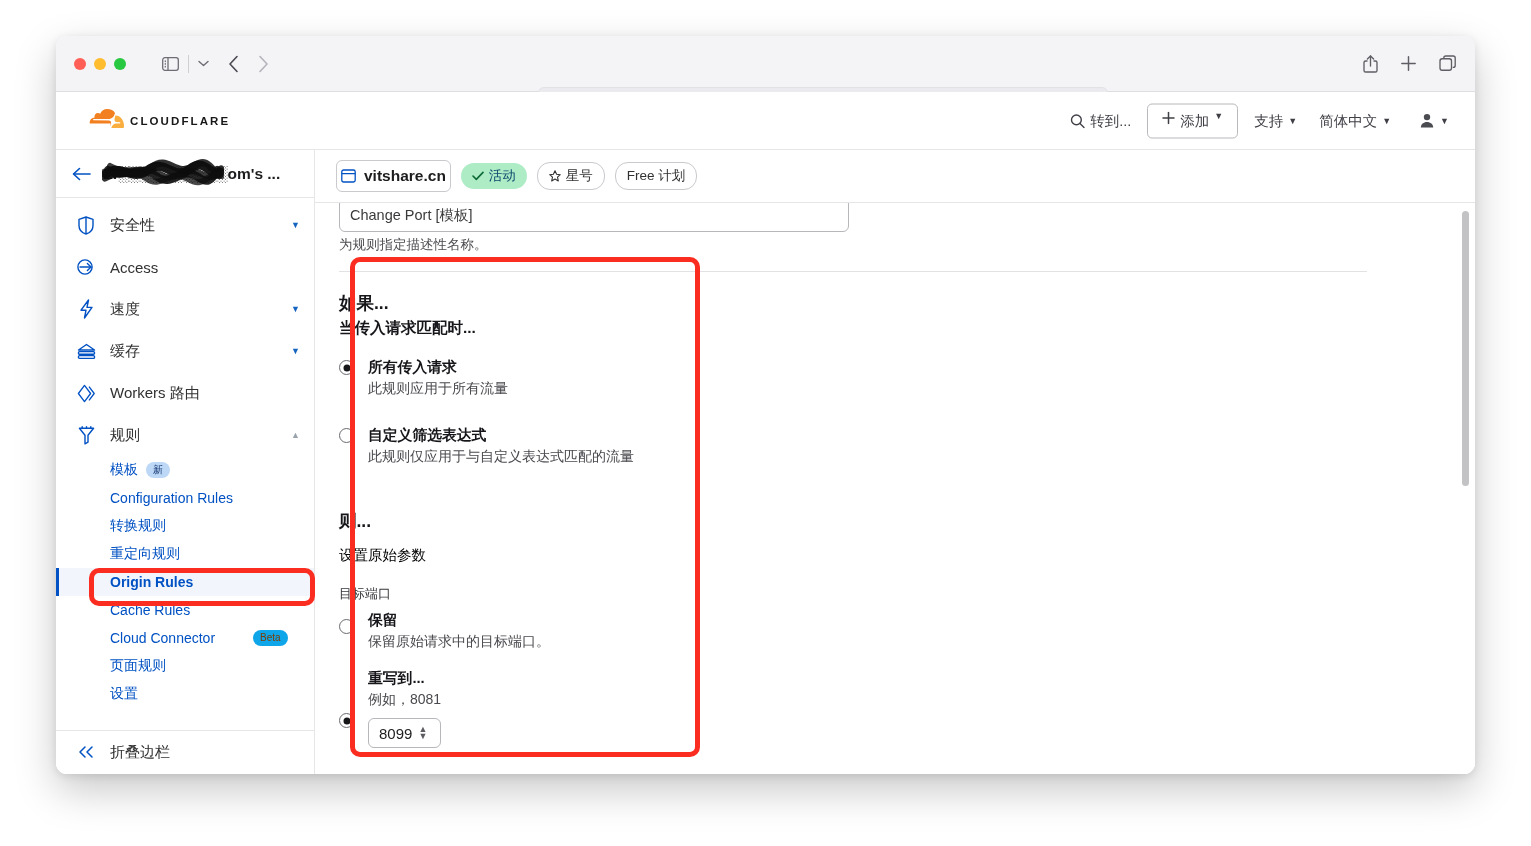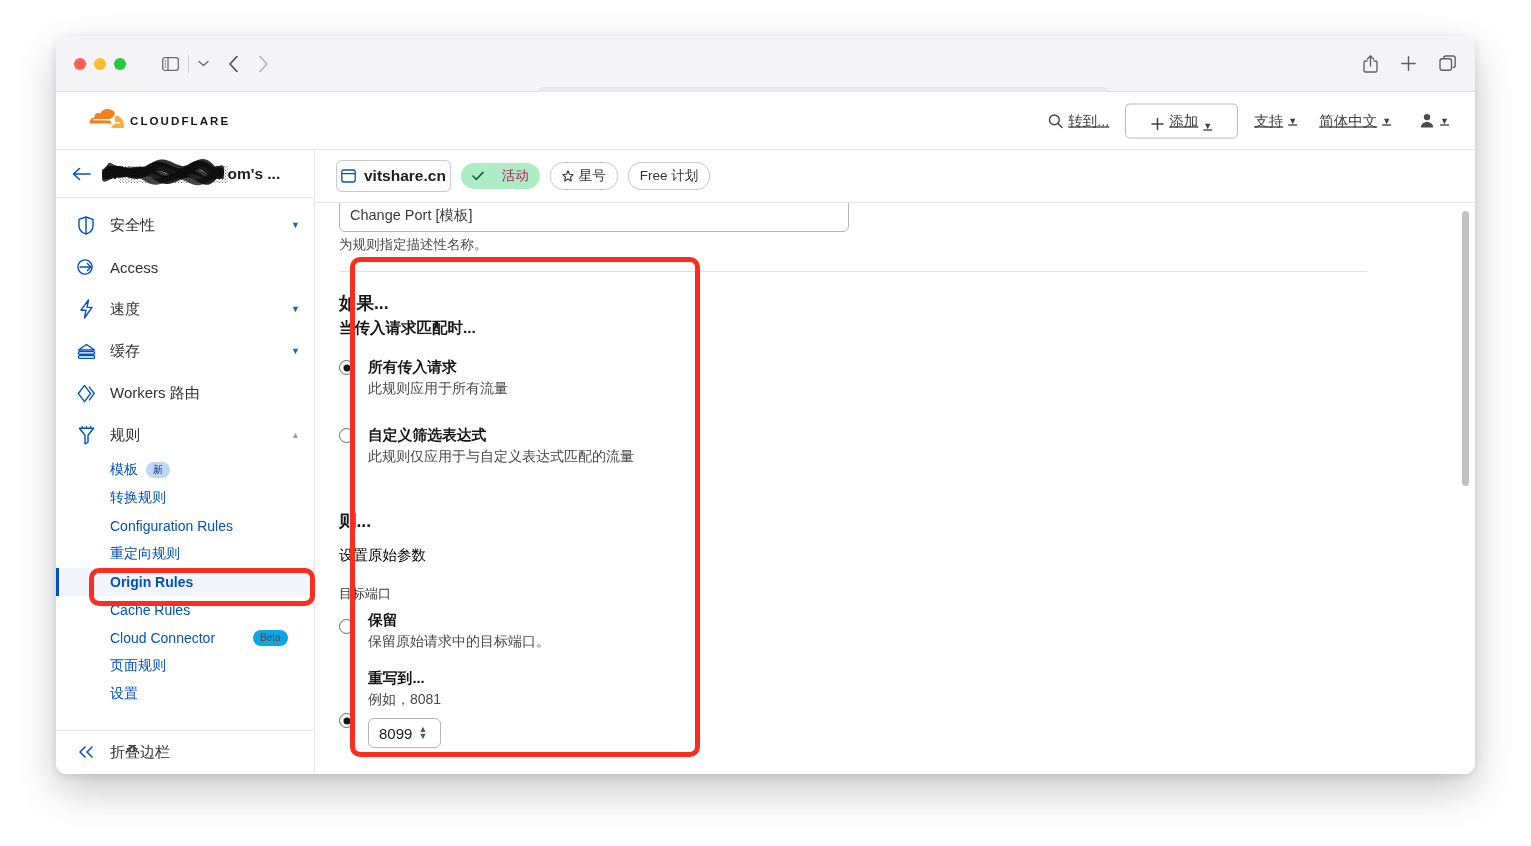--- a/index.html
+++ b/index.html
@@ -80,32 +80,32 @@
     border-bottom: 1px solid #e6e6e6;
     display: flex; align-items: center;
   }
   #cf-logo { margin-left: 16px; display: flex; flex-direction: row; align-items: center; }
   #cf-logo-word {
     font-size: 11.5px; font-weight: 700; letter-spacing: 2.1px;
     color: #18181a; margin-top: 1px;
   }
   #cf-header-right {
     position: absolute; right: 20px; top: 50%; transform: translateY(-50%);
-    display: flex; align-items: center; gap: 10px; text-decoration: underline;
+    display: flex; align-items: center; gap: 10px;
   }
   .hdr-item {
     display: flex; align-items: center; gap: 5px;
     font-size: 14.5px; color: #3f3f46;
     padding: 4px 6px; border-radius: 4px;
   }
   .caret { font-size: 9px; color: #3f3f46; line-height: 1; }
   #add-button {
     border: 1px solid #b8b8bd; border-radius: 5px;
-    padding: 7px 25px; font-size: 14.5px; color: #3f3f46;
-    display: flex; align-items: flex-end; gap: 5px;
+    padding: 7px 14px; font-size: 14.5px; color: #3f3f46;
+    display: flex; align-items: flex-start; gap: 5px;
   }
 
   
   #cf-body { position: relative; height: 624px; display: flex; }
 
   #sidebar {
     width: 259px;
     border-right: 1px solid #e6e6e6;
     display: flex; flex-direction: column;
     background: #fff;
@@ -187,22 +187,22 @@
     flex-shrink: 0;
   }
   #domain-chip {
     display: flex; align-items: center; gap: 8px;
     border: 1px solid #c9c9ce; border-radius: 6px;
     padding: 6px 4px;
     font-size: 15.5px; font-weight: 700; color: #1d1d1f;
   }
   #domain-chip-icon { color: #0051c3; display: flex; }
   #status-badge {
-    display: flex; align-items: center; gap: 18px;
-    background: #aeecc6; color: #be185d;
+    display: flex; align-items: center; gap: 5px;
+    background: #aeecc6; color: #0c4a6e;
     border-radius: 13px; padding: 4px 11px;
     font-size: 13.5px;
   }
   .outline-chip {
     display: flex; align-items: center; gap: 5px;
     border: 1px solid #c9c9ce; border-radius: 13px;
     padding: 4px 11px; font-size: 13.5px; color: #313131;
   }
 
   #content-scroll {
@@ -512,24 +512,24 @@
             <span class="nav-label">规则</span>
             <span class="nav-caret up">▲</span>
           </div>
 
           <div class="subnav">
             <div class="subnav-item">
               <span>模板</span>
               <span class="pill pill-new">新</span>
             </div>
             <div class="subnav-item">
+              <span>Configuration Rules</span>
+            </div>
+            <div class="subnav-item">
               <span>转换规则</span>
-            </div>
-            <div class="subnav-item">
-              <span>Configuration Rules</span>
             </div>
             <div class="subnav-item">
               <span>重定向规则</span>
             </div>
             <div class="subnav-item active">
               <span>Origin Rules</span>
             </div>
             <div class="subnav-item">
               <span>Cache Rules</span>
             </div>

